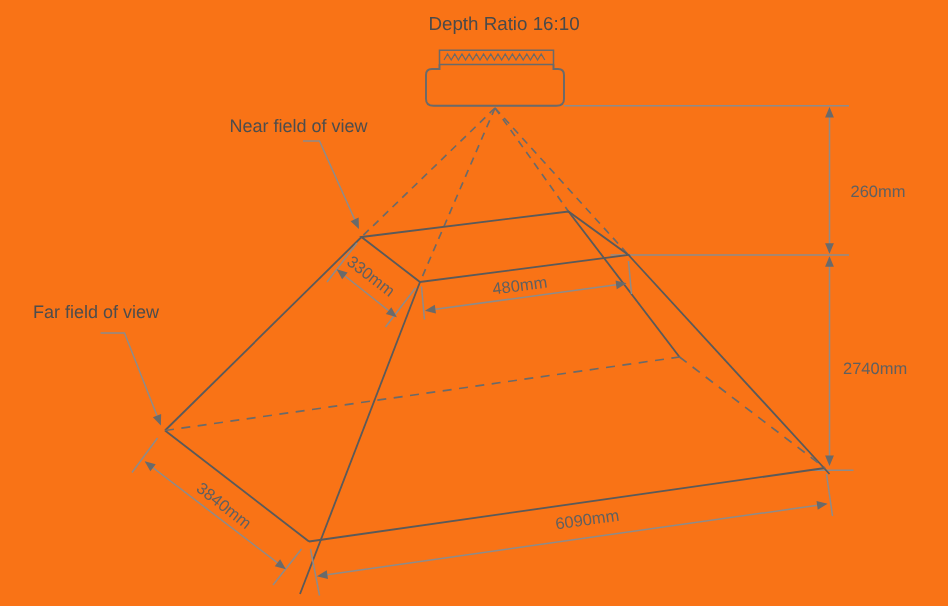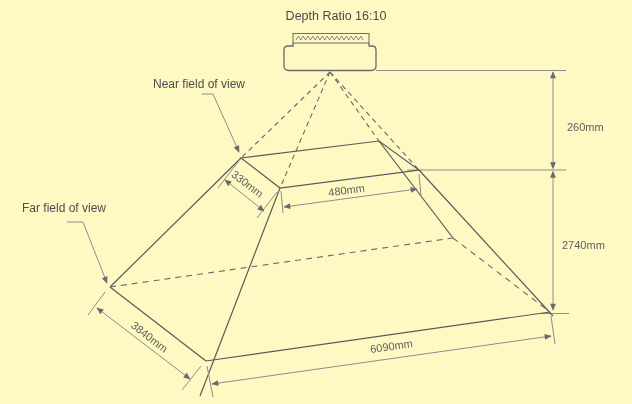--- a/index.html
+++ b/index.html
@@ -1,16 +1,16 @@
 <!DOCTYPE html>
 <html><head>
 <meta charset="utf-8">
 <style>
   html,body{margin:0;padding:0;background:#ffffff;}
-  .stage{position:relative;width:632px;height:404px;background:#fef9c3;overflow:hidden;
+  .stage{position:relative;width:632px;height:404px;background:#f97316;overflow:hidden;
          font-family:"Liberation Sans", sans-serif;}
   svg{display:block}
   text{font-family:"Liberation Sans", sans-serif;}
   .t-title{font-size:12.5px;fill:#4a4a4a;}
   .t-label{font-size:12px;fill:#4d4d4d;}
   .t-dim{font-size:11px;fill:#606060;}
 </style>
 </head>
 <body>
 

